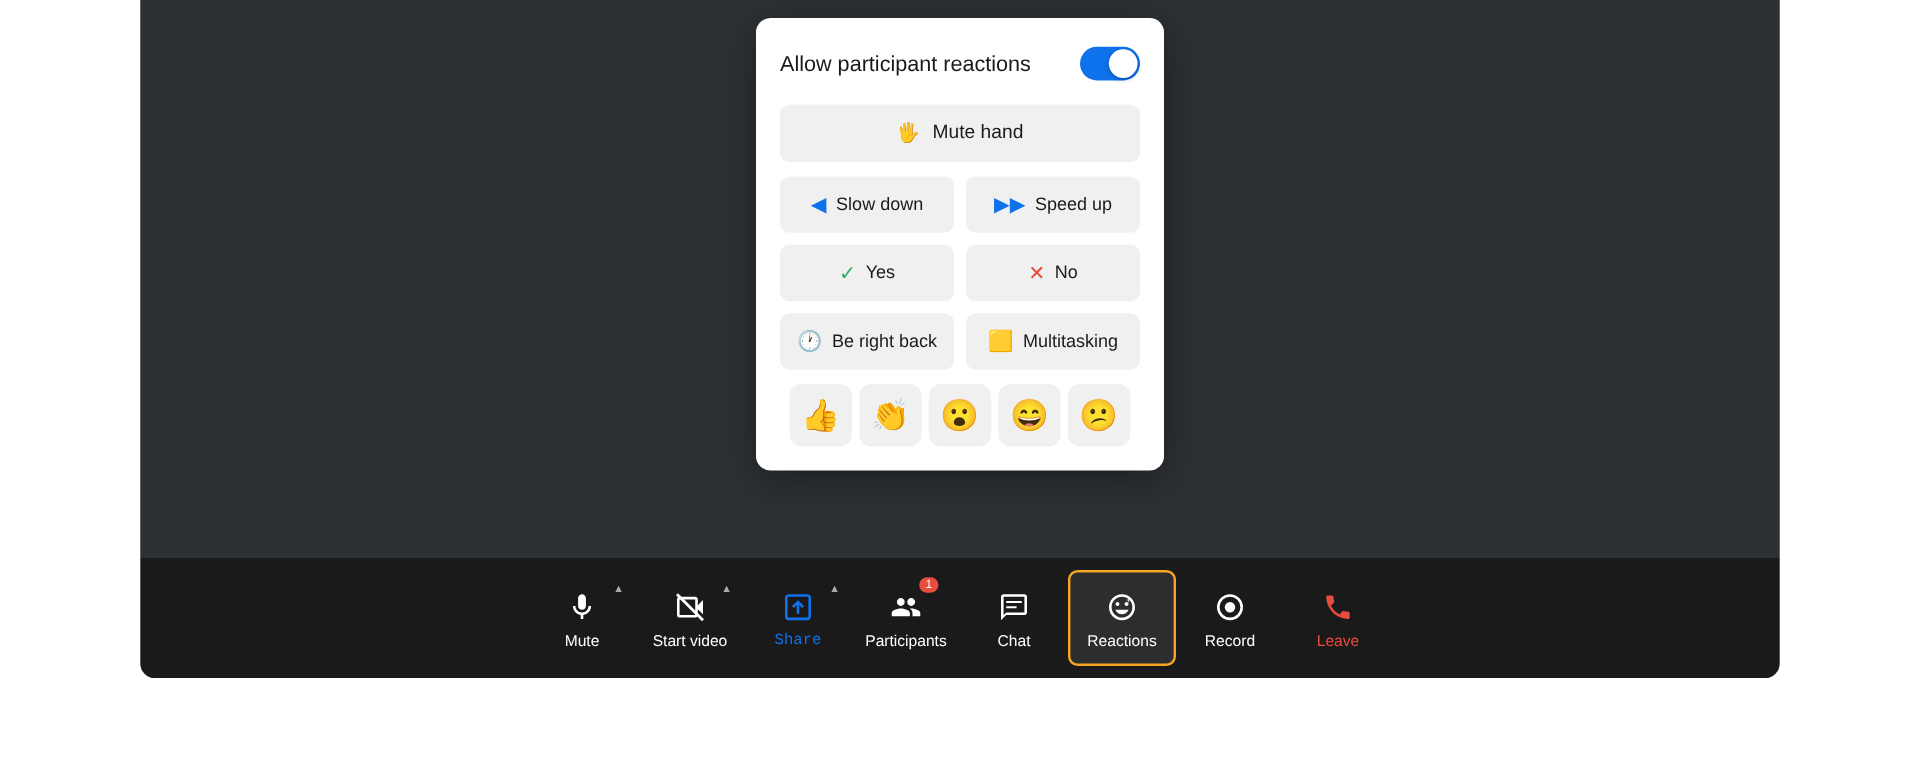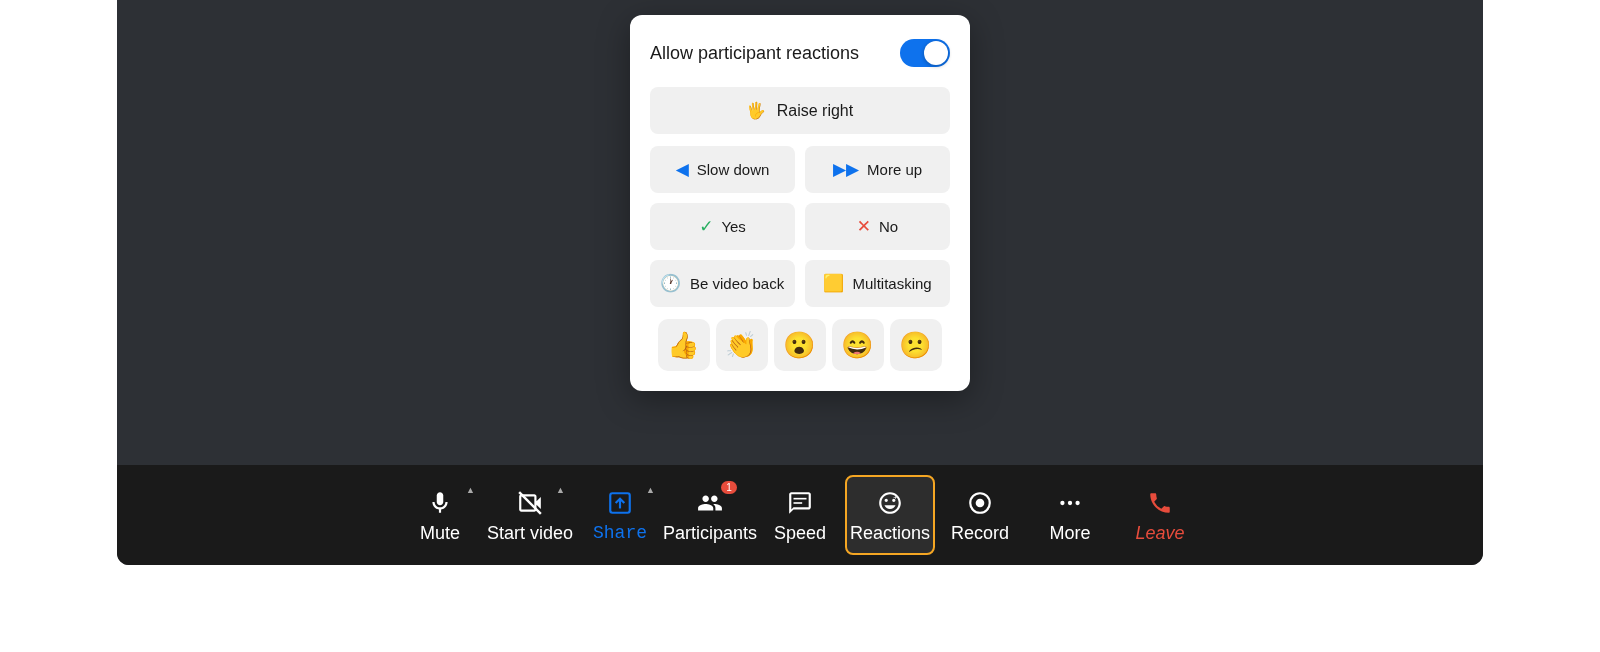--- a/index.html
+++ b/index.html
@@ -190,26 +190,26 @@
       font-size: 22px;
       margin-bottom: 4px;
       line-height: 1;
       display: flex;
       align-items: center;
       justify-content: center;
       height: 32px;
     }
 
     .toolbar-label {
-      font-size: 18px;
+      font-size: 13px;
       color: #fff;
       font-weight: 400;
     }
 
-    .toolbar-item.leave .toolbar-label { color: #e74c3c; font-style: italic; }
+    .toolbar-item.leave .toolbar-label { color: #e74c3c; }
 
     
     .chevron {
       position: absolute;
       top: 10px;
       right: 10px;
       font-size: 9px;
       color: #aaa;
     }
 
@@ -243,49 +243,49 @@
       <div class="reactions-popup">
         <div class="popup-header">
           <span class="popup-title">Allow participant reactions</span>
           <div class="toggle-switch">
             <div class="toggle-knob"></div>
           </div>
         </div>
 
         <button class="raise-hand-btn">
           <span>🖐️</span>
-          <span>Raise right</span>
+          <span>Mute hand</span>
         </button>
 
         <div class="btn-row">
           <button class="action-btn">
             <span class="btn-icon" style="color:#0e72ed;">◀</span>
             <span>Slow down</span>
           </button>
           <button class="action-btn">
             <span class="btn-icon" style="color:#0e72ed;">▶▶</span>
-            <span>More up</span>
+            <span>Speed up</span>
           </button>
         </div>
 
         <div class="btn-row">
           <button class="action-btn">
             <span class="btn-icon green">✓</span>
             <span>Yes</span>
           </button>
           <button class="action-btn">
             <span class="btn-icon red">✕</span>
             <span>No</span>
           </button>
         </div>
 
         <div class="btn-row">
           <button class="action-btn">
             <span class="btn-icon" style="font-size:17px;">🕐</span>
-            <span>Be video back</span>
+            <span>Be right back</span>
           </button>
           <button class="action-btn">
             <span class="btn-icon" style="font-size:17px;">🟨</span>
             <span>Multitasking</span>
           </button>
         </div>
 
         <div class="emoji-row">
           <button class="emoji-btn">👍</button>
           <button class="emoji-btn">👏</button>
@@ -346,21 +346,21 @@
       </div>
 
       <div class="toolbar-item">
         <div class="toolbar-icon">
           <svg class="icon-svg" viewBox="0 0 24 24" fill="white">
             <path d="M20 2H4c-1.1 0-2 .9-2 2v18l4-4h14c1.1 0 2-.9 2-2V4c0-1.1-.9-2-2-2zm0 14H6l-2 2V4h16v12z"></path>
             <line x1="6" y1="8" x2="18" y2="8" stroke="white" stroke-width="1.5"></line>
             <line x1="6" y1="12" x2="14" y2="12" stroke="white" stroke-width="1.5"></line>
           </svg>
         </div>
-        <span class="toolbar-label">Speed</span>
+        <span class="toolbar-label">Chat</span>
       </div>
 
       <div class="toolbar-item active">
         <div class="toolbar-icon">
           <svg class="icon-svg" viewBox="0 0 24 24" fill="white">
             <path d="M11.99 2C6.47 2 2 6.48 2 12s4.47 10 9.99 10C17.52 22 22 17.52 22 12S17.52 2 11.99 2zM12 20c-4.42 0-8-3.58-8-8s3.58-8 8-8 8 3.58 8 8-3.58 8-8 8zm3.5-9c.83 0 1.5-.67 1.5-1.5S16.33 8 15.5 8 14 8.67 14 9.5s.67 1.5 1.5 1.5zm-7 0c.83 0 1.5-.67 1.5-1.5S9.33 8 8.5 8 7 8.67 7 9.5 7.67 11 8.5 11zm3.5 6.5c2.33 0 4.31-1.46 5.11-3.5H6.89c.8 2.04 2.78 3.5 5.11 3.5z"></path>
             <text x="15" y="9" font-size="7" fill="white">+</text>
           </svg>
         </div>
         <span class="toolbar-label">Reactions</span>
@@ -370,30 +370,20 @@
         <div class="toolbar-icon">
           <svg class="icon-svg" viewBox="0 0 24 24" fill="none">
             <circle cx="12" cy="12" r="9" stroke="white" stroke-width="2" fill="none"></circle>
             <circle cx="12" cy="12" r="4" fill="white"></circle>
           </svg>
         </div>
         <span class="toolbar-label">Record</span>
       </div>
 
 
-      <div class="toolbar-item">
-        <div class="toolbar-icon">
-          <svg class="icon-svg" viewBox="0 0 24 24" fill="white">
-            <circle cx="5" cy="12" r="2" fill="white"></circle>
-            <circle cx="12" cy="12" r="2" fill="white"></circle>
-            <circle cx="19" cy="12" r="2" fill="white"></circle>
-          </svg>
-        </div>
-        <span class="toolbar-label">More</span>
-      </div>
 
       <div class="toolbar-item leave">
         <div class="toolbar-icon">
           <svg class="icon-svg" viewBox="0 0 24 24" fill="#e74c3c">
             <path d="M6.62 10.79a15.05 15.05 0 006.59 6.59l2.2-2.2c.27-.27.67-.36 1.02-.25 1.12.37 2.33.57 3.57.57.55 0 1 .45 1 1V20c0 .55-.45 1-1 1C10.61 21 3 13.39 3 4c0-.55.45-1 1-1h3.5c.55 0 1 .45 1 1 0 1.25.2 2.45.57 3.57.11.35.03.74-.25 1.02l-2.2 2.2z"></path>
           </svg>
         </div>
         <span class="toolbar-label">Leave</span>
       </div>
 

